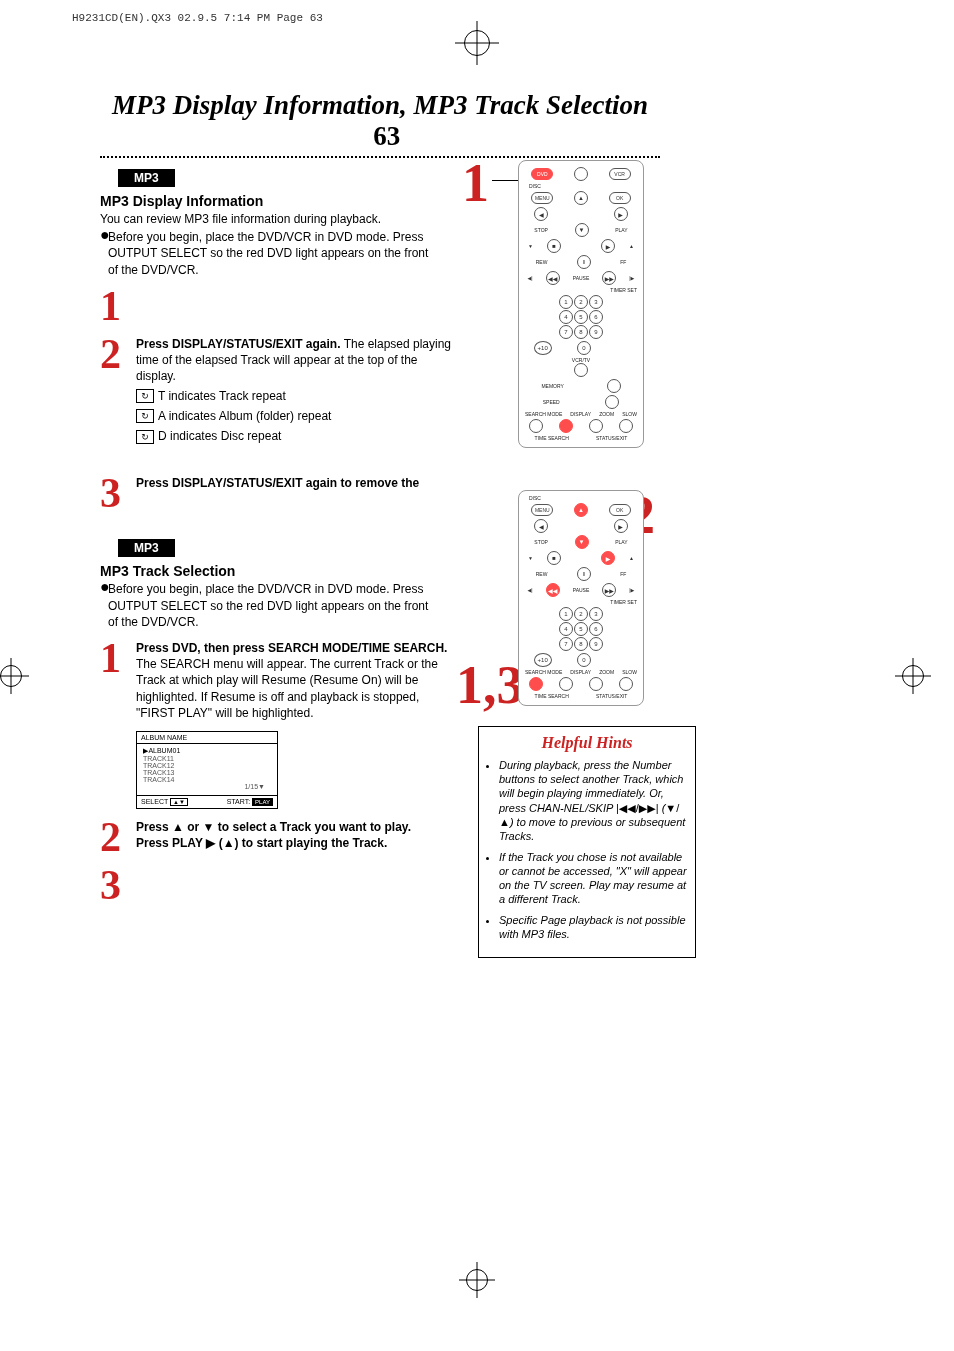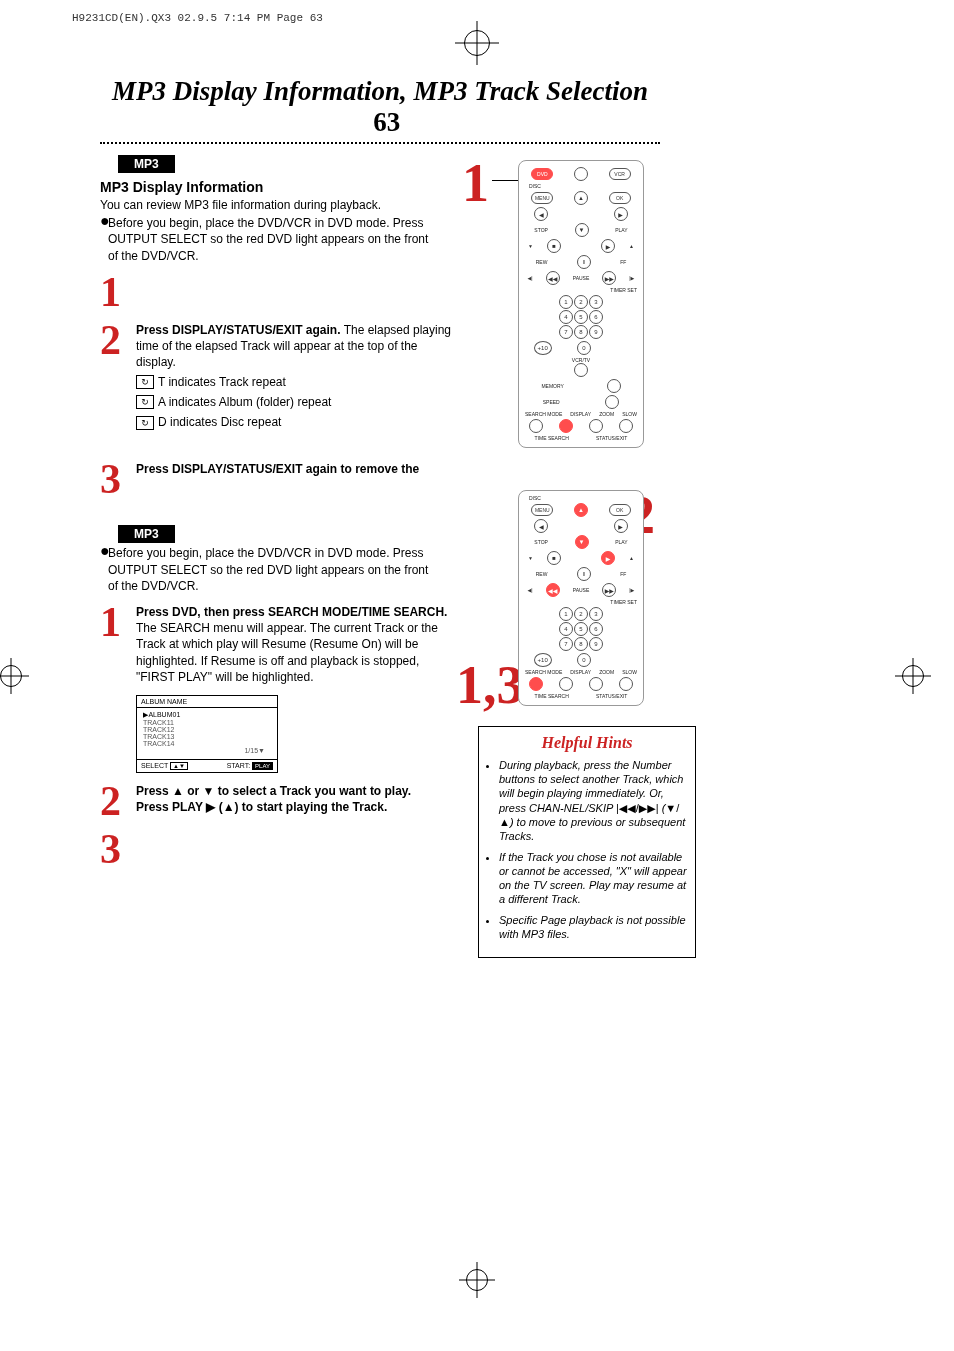--- a/index.html
+++ b/index.html
@@ -48,21 +48,21 @@
   .side-crop { position:absolute; }
   .side-crop.left { left: 0; top: 50%; transform: translateY(-50%);}
   .side-crop.right{ right: 30px; top: 50%; transform: translateY(-50%);}
   .cc { width:20px;height:20px;border:1px solid #000;border-radius:50%; position:relative;}
   .cc::before,.cc::after{content:"";position:absolute;background:#000;}
   .cc::before{left:50%;top:-8px;width:1px;height:36px;transform:translateX(-50%);}
   .cc::after{top:50%;left:-8px;height:1px;width:36px;transform:translateY(-50%);}
 
   .content {
     position: absolute;
-    top: 76px;
+    top: 90px;
     left: 100px;
     right: 270px;
   }
   .page-title {
     font-family: Georgia, "Times New Roman", serif;
     font-style: italic;
     font-weight: bold;
     font-size: 27px;
     text-align: center;
     width: 560px;
@@ -295,20 +295,21 @@
     <div class="step" style="margin-top:26px;">
       <div class="step-num">3</div>
       <div class="step-body">
         <b>Press DISPLAY/STATUS/EXIT again to remove the</b>
       </div>
     </div>
 
     
     <div style="height:16px;"></div>
     <div class="tag-box">MP3</div>
+    <div class="section-title">MP3 Track Selection</div>
     <div class="bullet-row">
       <span class="bullet-dot">●</span>
       <span>Before you begin, place the DVD/VCR in DVD mode. Press OUTPUT SELECT so the red DVD light appears on the front of the DVD/VCR.</span>
     </div>
 
     <div class="step">
       <div class="step-num">1</div>
       <div class="step-body">
         <b>Press DVD, then press SEARCH MODE/TIME SEARCH.</b><span> The SEARCH menu will appear. The current Track or the Track at which play will Resume (Resume On) will be highlighted. If Resume is off and playback is stopped, "FIRST PLAY" will be highlighted.</span>
       </div>

